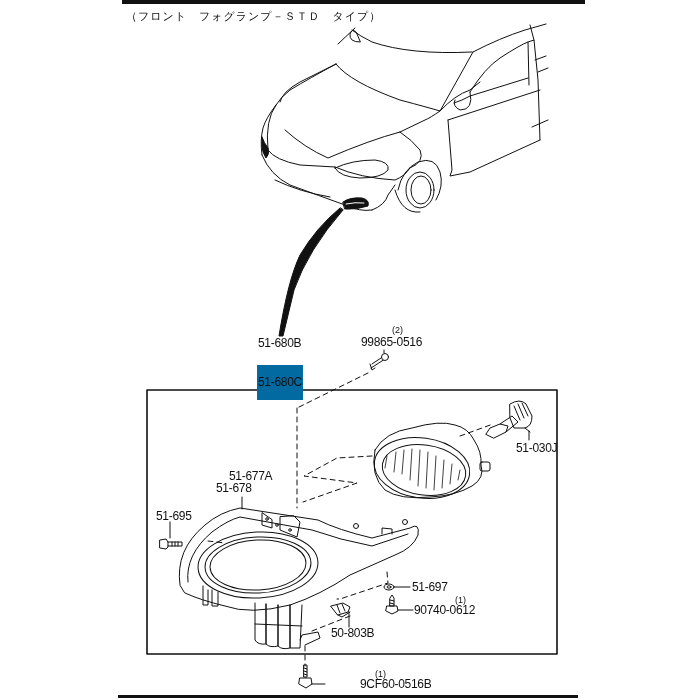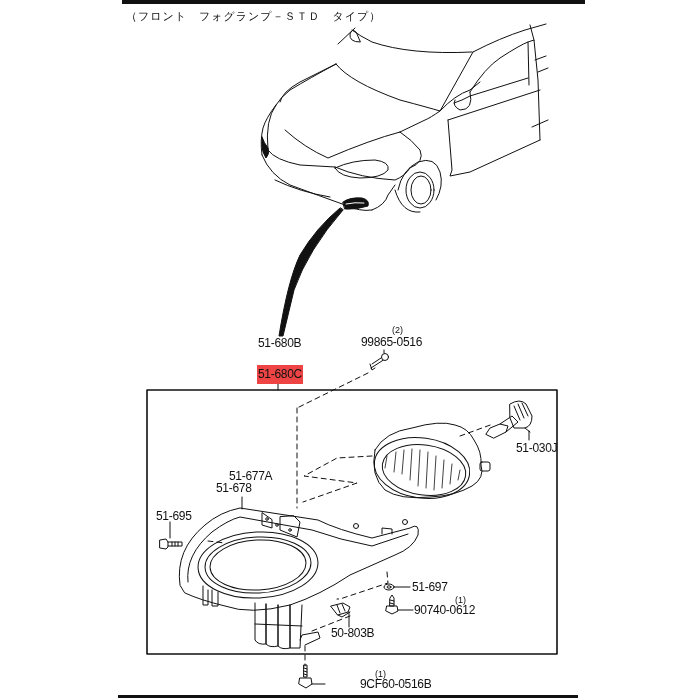--- a/index.html
+++ b/index.html
@@ -5,21 +5,21 @@
   html, body { margin: 0; padding: 0; background: #ffffff; }
   body { width: 700px; height: 700px; position: relative; overflow: hidden;
          font-family: "Liberation Sans", "DejaVu Sans", sans-serif; color: #111; }
   .top-rule { position: absolute; left: 122px; top: 0; width: 463px; height: 4px; background: #111; }
   .bottom-rule { position: absolute; left: 118px; top: 695px; width: 460px; height: 3px; background: #111; }
   .title { position: absolute; left: 126px; top: 9px; font-size: 11px; letter-spacing: 1px;
            font-family: "DejaVu Sans", sans-serif; white-space: nowrap; }
   svg.art { position: absolute; left: 0; top: 0; }
   .lbl { position: absolute; font-size: 12px; letter-spacing: -0.3px; white-space: nowrap;
          font-family: Liberation Sans, sans-serif; line-height: 11px; }
-  .lbl.hl { background: #ef4444; padding: 4px 1px; }
+  .lbl.hl { background: #0369a1; padding: 12px 1px; }
   .qty { position: absolute; font-size: 9px; font-family: "Liberation Sans", sans-serif; }
 </style>
 </head>
 <body>
 
 <div class="top-rule"></div>
 <div class="title">（フロント　フォグランプ－ＳＴＤ　タイプ）</div>
 
 <svg class="art" width="700" height="700" viewBox="0 0 700 700" fill="none" stroke="#111" stroke-width="1" stroke-linejoin="round" stroke-linecap="round">
 

